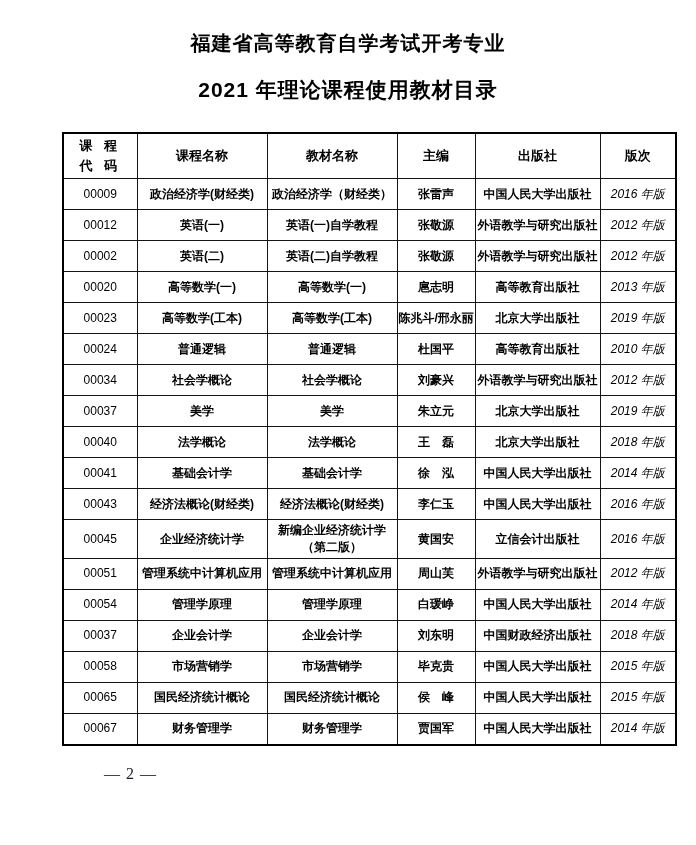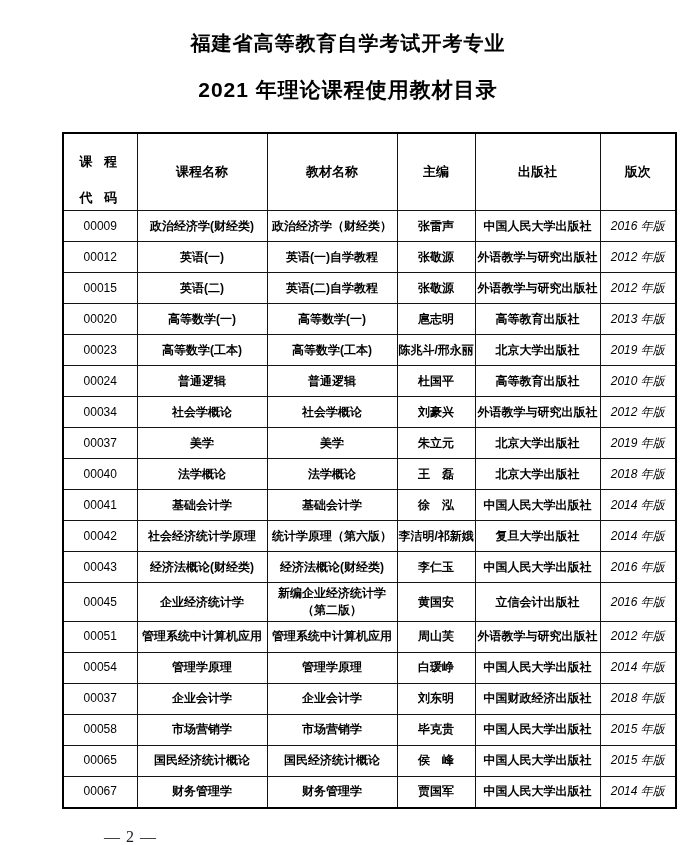--- a/index.html
+++ b/index.html
@@ -50,21 +50,21 @@
     font-size: 12px;
     line-height: 1.4;
     overflow: hidden;
   }
   table.catalog thead th {
     height: 40px;
     font-size: 13px;
     font-weight: bold;
   }
   table.catalog td { height: 26px; }
-  .code-head div { letter-spacing: 4px; line-height: 1.55; margin-top: 16px; }
+  .code-head div { letter-spacing: 4px; line-height: 1.55; }
   .col-code    { font-weight: 400; white-space: nowrap; }
   .col-course  { font-weight: 700; }
   .col-textbook{ font-weight: 700; }
   .col-editor  { font-weight: 700; white-space: nowrap; font-size: 12px; }
   .col-publisher { font-weight: 700; white-space: nowrap; margin-left: 35px; }
   .col-edition { font-weight: 400; white-space: nowrap; font-style: italic; }
   .page-number {
     margin: 19px 0 0 104px;
     font-family: "Liberation Serif", "DejaVu Serif", serif;
     font-size: 16px;
@@ -114,21 +114,21 @@
           </tr>
           <tr>
             <td class="col-code">00012</td>
             <td class="col-course">英语(一)</td>
             <td class="col-textbook">英语(一)自学教程</td>
             <td class="col-editor">张敬源</td>
             <td class="col-publisher">外语教学与研究出版社</td>
             <td class="col-edition">2012 年版</td>
           </tr>
           <tr>
-            <td class="col-code">00015</td>
+            <td class="col-code">00002</td>
             <td class="col-course">英语(二)</td>
             <td class="col-textbook">英语(二)自学教程</td>
             <td class="col-editor">张敬源</td>
             <td class="col-publisher">外语教学与研究出版社</td>
             <td class="col-edition">2012 年版</td>
           </tr>
           <tr>
             <td class="col-code">00020</td>
             <td class="col-course">高等数学(一)</td>
             <td class="col-textbook">高等数学(一)</td>
@@ -178,28 +178,20 @@
           </tr>
           <tr>
             <td class="col-code">00041</td>
             <td class="col-course">基础会计学</td>
             <td class="col-textbook">基础会计学</td>
             <td class="col-editor">徐　泓</td>
             <td class="col-publisher">中国人民大学出版社</td>
             <td class="col-edition">2014 年版</td>
           </tr>
           <tr>
-            <td class="col-code">00042</td>
-            <td class="col-course">社会经济统计学原理</td>
-            <td class="col-textbook">统计学原理（第六版）</td>
-            <td class="col-editor">李洁明/祁新娥</td>
-            <td class="col-publisher">复旦大学出版社</td>
-            <td class="col-edition">2014 年版</td>
-          </tr>
-          <tr>
             <td class="col-code">00043</td>
             <td class="col-course">经济法概论(财经类)</td>
             <td class="col-textbook">经济法概论(财经类)</td>
             <td class="col-editor">李仁玉</td>
             <td class="col-publisher">中国人民大学出版社</td>
             <td class="col-edition">2016 年版</td>
           </tr>
           <tr>
             <td class="col-code">00045</td>
             <td class="col-course">企业经济统计学</td>

